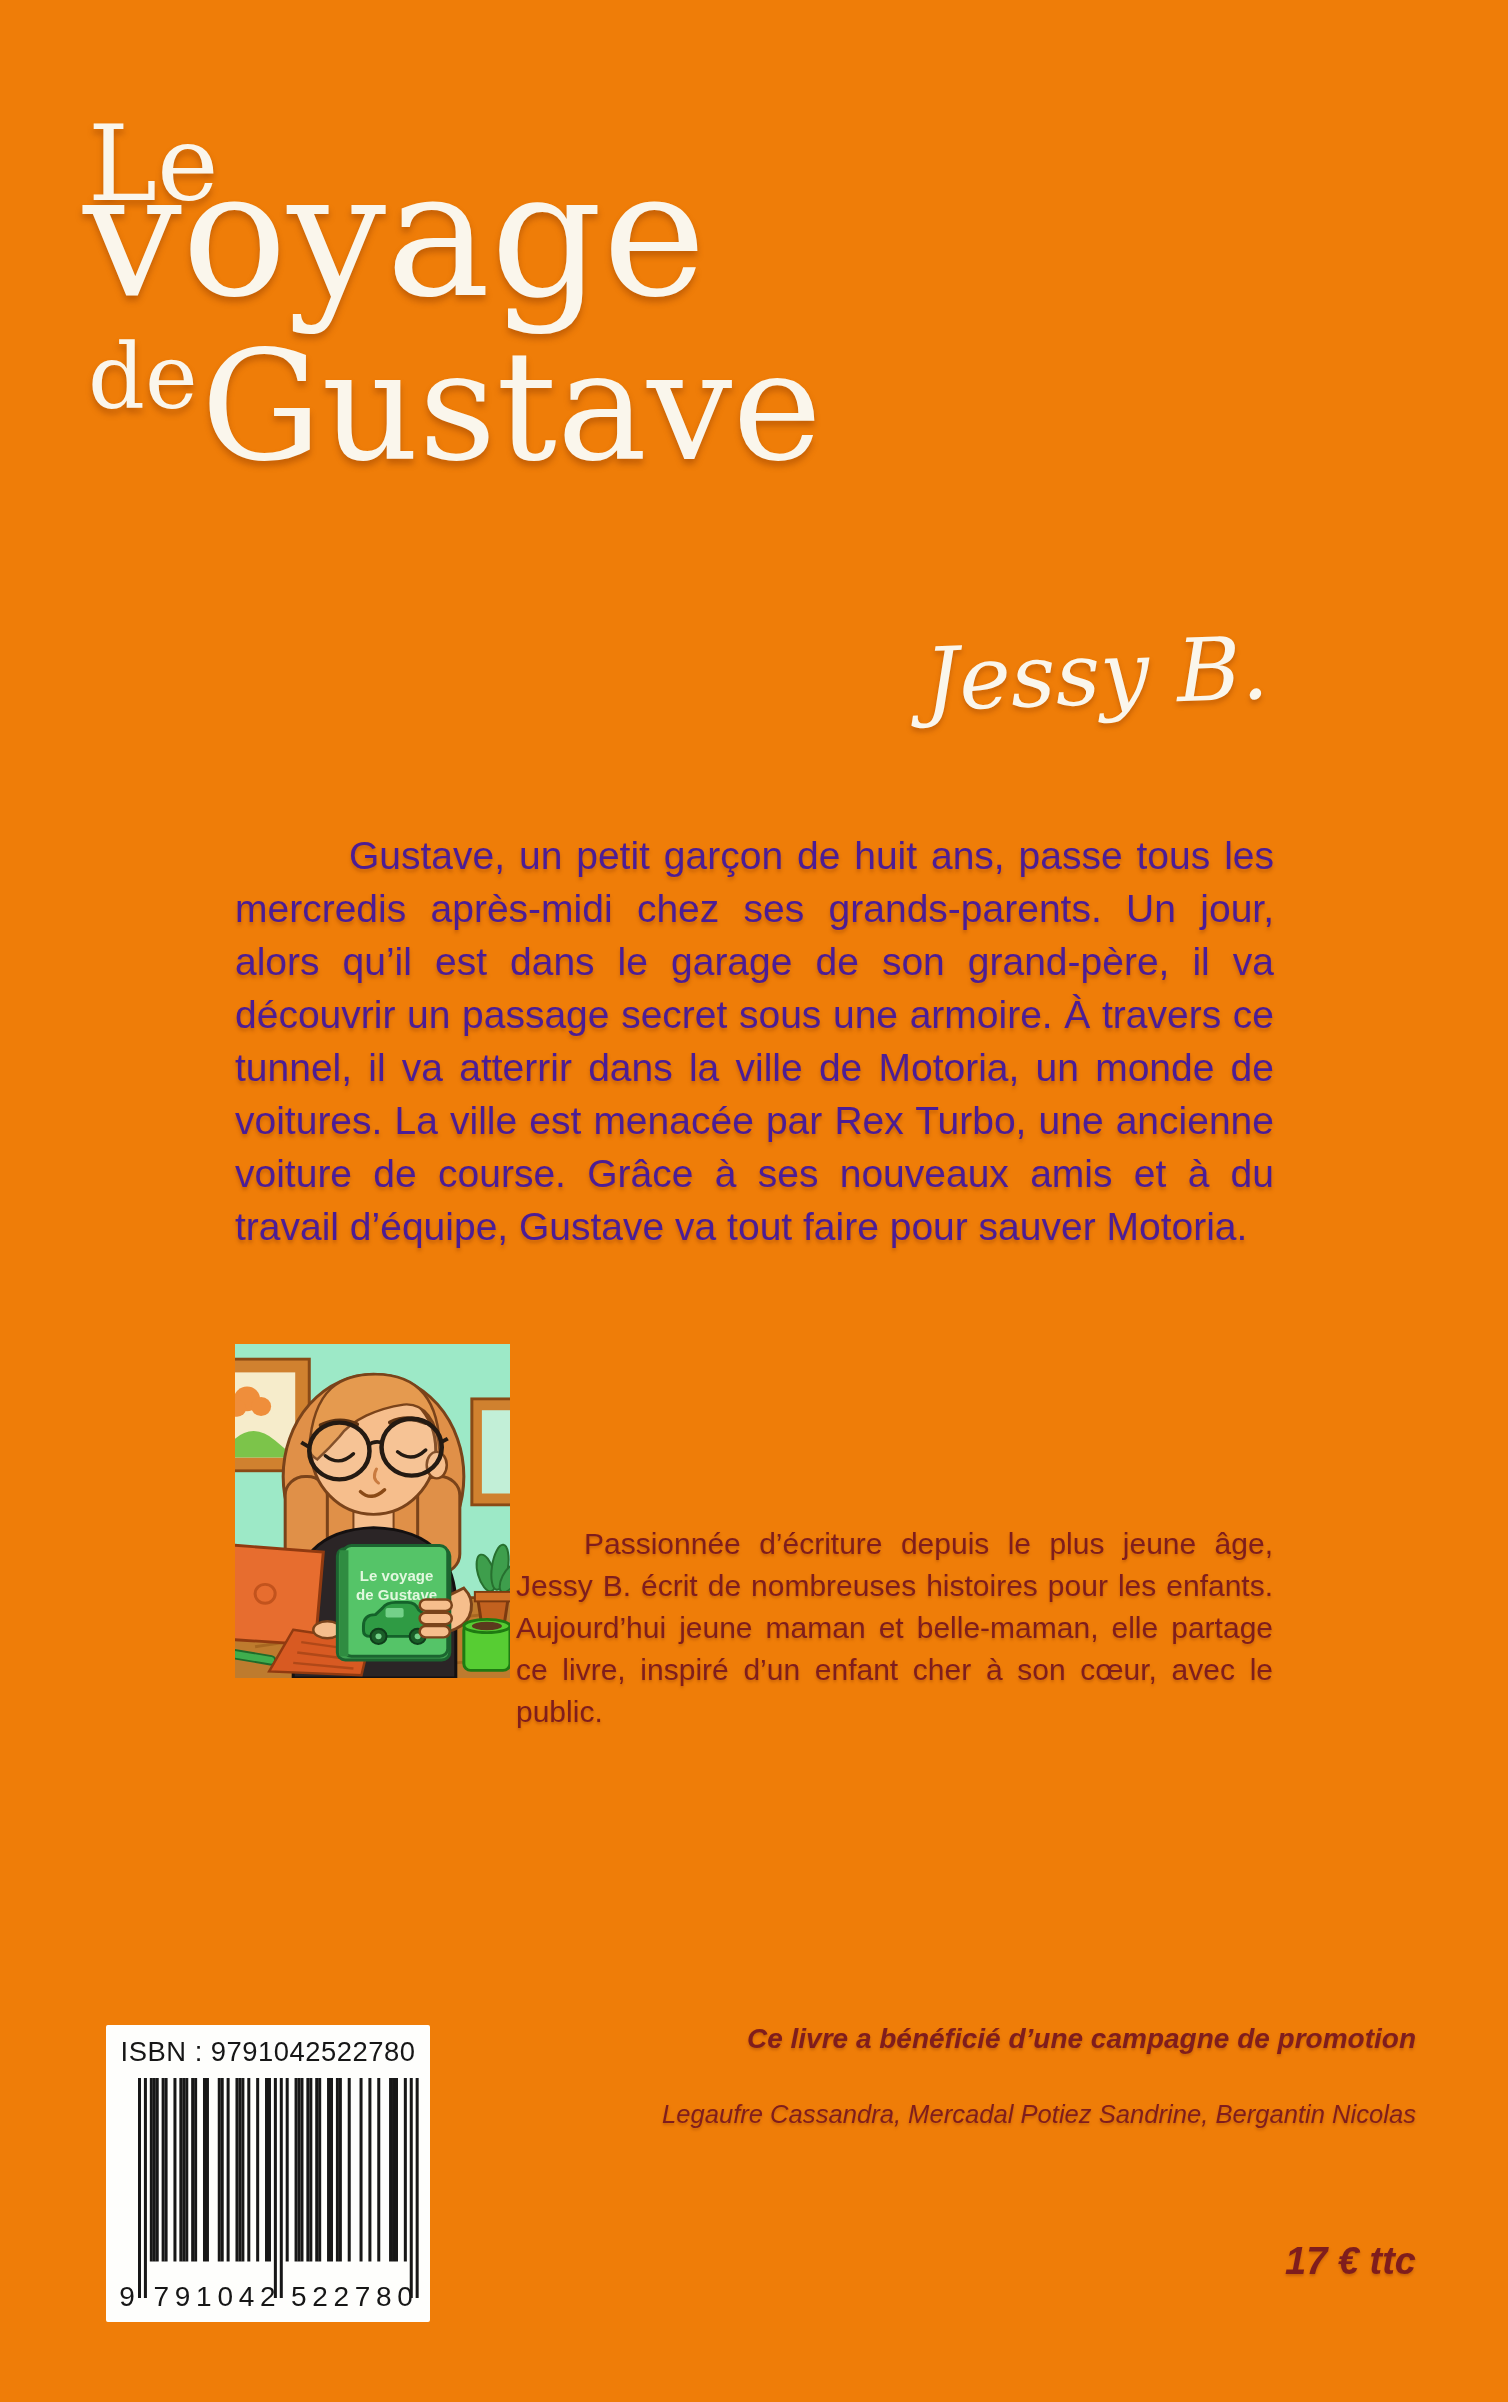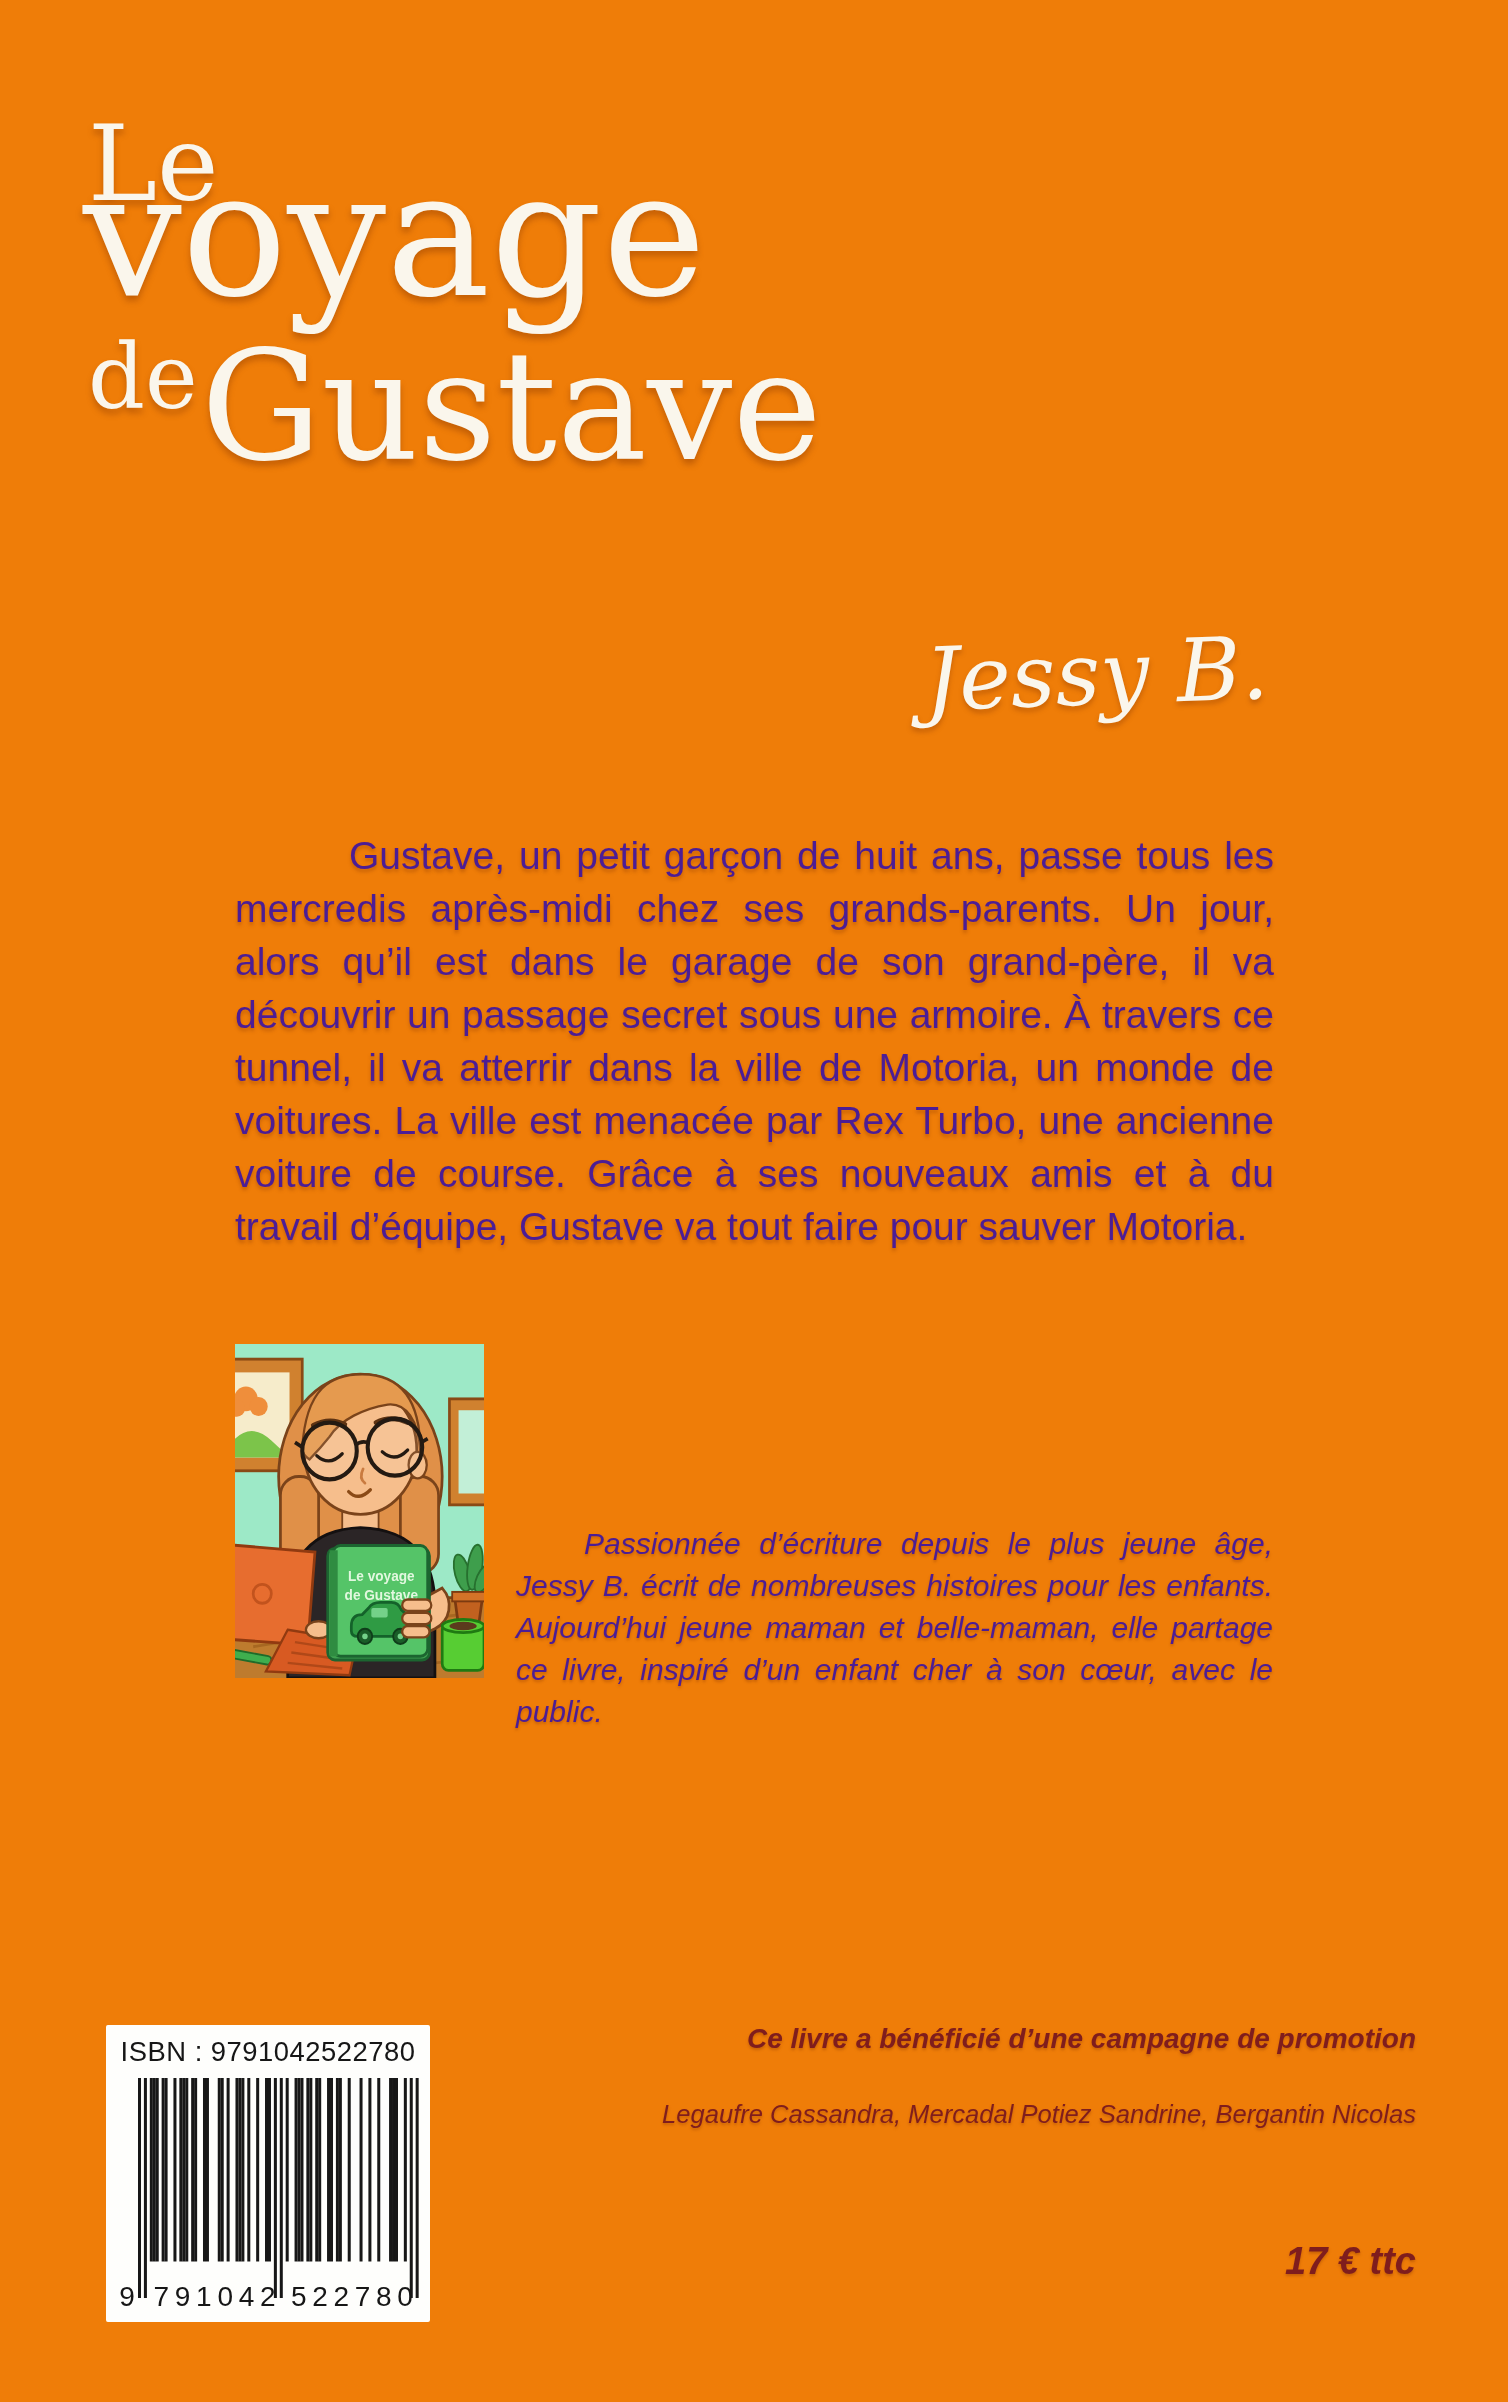--- a/index.html
+++ b/index.html
@@ -21,26 +21,26 @@
   
   .author-sig{position:absolute;right:238px;top:617px;
     font-family:"DejaVu Serif",serif;font-style:italic;font-size:87px;
     color:#FAF6EC;transform:rotate(-2deg);transform-origin:right bottom;
     text-shadow:0 3.8px 5.7px rgba(130,50,0,.35);white-space:nowrap;}
   
   .synopsis{position:absolute;left:235px;top:790px;width:1039px;
     font-size:39px;line-height:53px;text-align:justify;text-indent:114px;
     color:#4c1d95;text-shadow:0 2.8px 3.8px rgba(130,50,0,.35);}
   
-  .illu{position:absolute;left:235px;top:1344px;width:249px;height:334px;}
+  .illu{position:absolute;left:235px;top:1344px;width:275px;height:334px;}
   .illu svg{display:block;width:100%;height:100%;}
   
   .bio{position:absolute;left:516px;top:1493px;width:757px;
-    font-size:30px;line-height:42px;font-style:italic;text-align:justify;
-    text-indent:68px;color:#4c1d95;text-shadow:0 1.9px 2.8px rgba(130,50,0,.35);}
+    font-size:30px;line-height:42px;text-align:justify;
+    text-indent:68px;color:#7f1d1d;text-shadow:0 1.9px 2.8px rgba(130,50,0,.35);}
   
   .barcode-box{position:absolute;left:106px;top:2025px;width:324px;height:297px;
     background:#FEFEFC;border-radius:1.9px;color:#161616;}
   .isbn-label{position:absolute;top:11.4px;left:0;right:0;text-align:center;
     font-size:27.4px;letter-spacing:0.5px;color:#161616;}
   .bars{position:absolute;left:32px;right:11.4px;top:53px;height:220px;}
   .bars svg{width:100%;height:100%;display:block;}
   .barcode-digits{position:absolute;left:13.2px;right:11.4px;bottom:9.5px;height:34px;
     display:flex;align-items:flex-end;font-size:28px;color:#161616;}
   .bd-first{flex:0 0 24.6px;text-align:left;}

